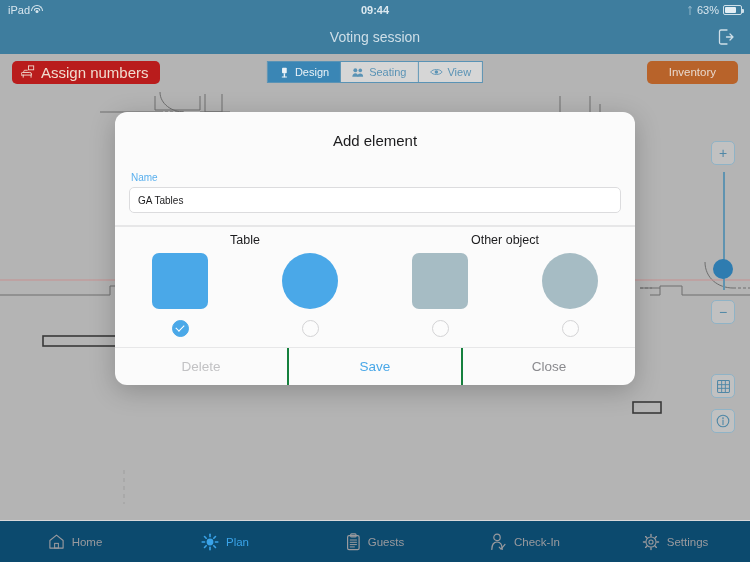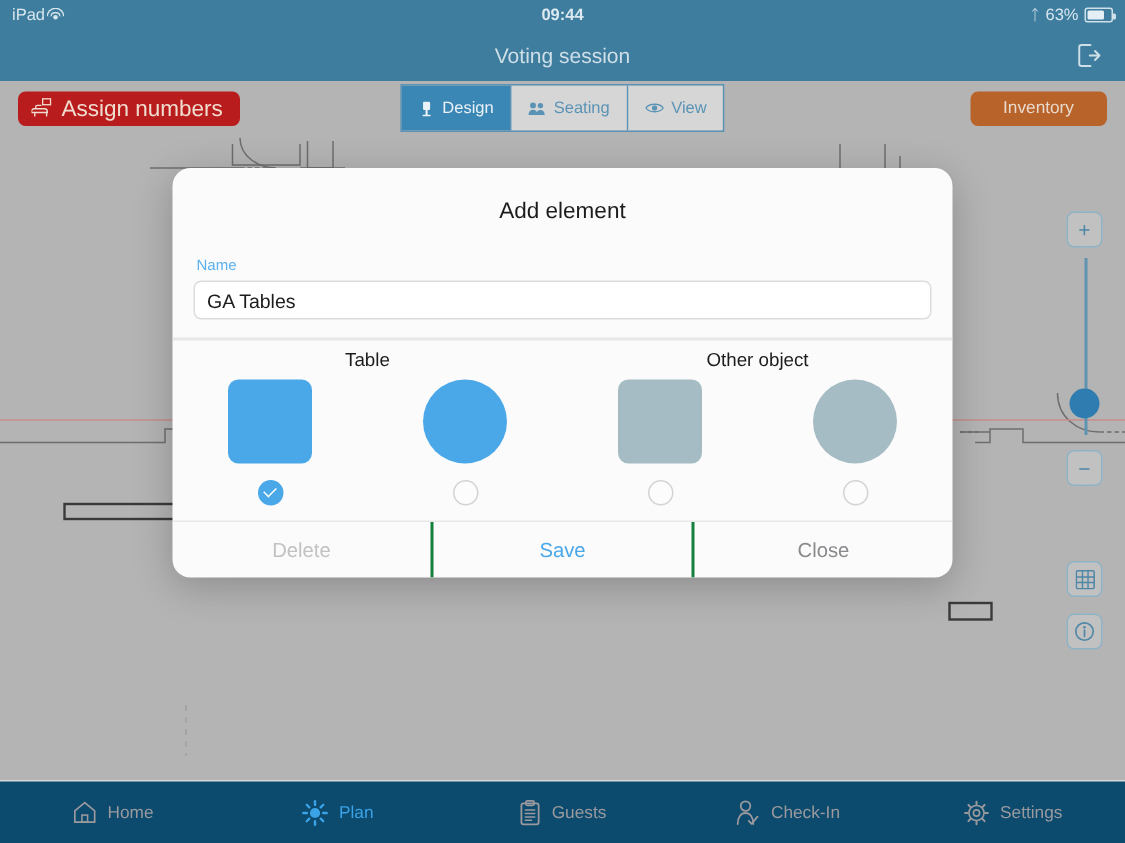--- a/index.html
+++ b/index.html
@@ -68,21 +68,21 @@
     padding:0 11px 0 9px; font-size:15px; cursor:pointer;
   }
   .inventory-btn {
     position:absolute; right:12px;
     background:#b8632a; color:#e9d9cd; border-radius:5px;
     height:23px; display:flex; align-items:center; justify-content:center;
     padding:0 22px; font-size:11.5px; cursor:pointer;
   }
   .seg {
     position:absolute; left:50%; transform:translateX(-50%);
-    display:flex; height:32px; border-radius:0; overflow:hidden;
+    display:flex; height:22px; border-radius:0; overflow:hidden;
     border:1px solid #5a93b5;
   }
   .seg-item {
     display:flex; align-items:center; gap:5px;
     padding:0 11px; font-size:11px; color:#5a93b5;
     background:rgba(255,255,255,0.45);
     border-right:1px solid #5a93b5; cursor:pointer;
   }
   .seg-item:last-child { border-right:none; }
   .seg-item.active { background:#3a86b5; color:#eaf2f7; }
@@ -117,21 +117,21 @@
   }
   .modal-head {
     height:56px; display:flex; align-items:center; justify-content:center;
     font-size:15px; color:#1c1c1e;
   }
   .divider { height:1px; background:#e7e7e8; }
   .field-label { color:#5ab0ee; font-size:10px; padding:0 2px 4px 2px; }
   .name-sect { padding:4px 14px 12px 14px; }
   .name-input {
     width:100%; height:26px; border:1px solid #dcdcde; border-radius:5px;
-    background:#fff; font-size:13px; color:#1c1c1e; padding:0 8px;
+    background:#fff; font-size:10px; color:#1c1c1e; padding:0 8px;
     font-family:"Liberation Sans", sans-serif; outline:none;
   }
 
   
   .stepper-row {
     height:55px; display:flex; align-items:center; padding:0 14px;
   }
   .stepper-group { display:flex; align-items:center; gap:8px; }
   .st-label { color:#5ab0ee; font-size:11px; }
   .st-circle {

